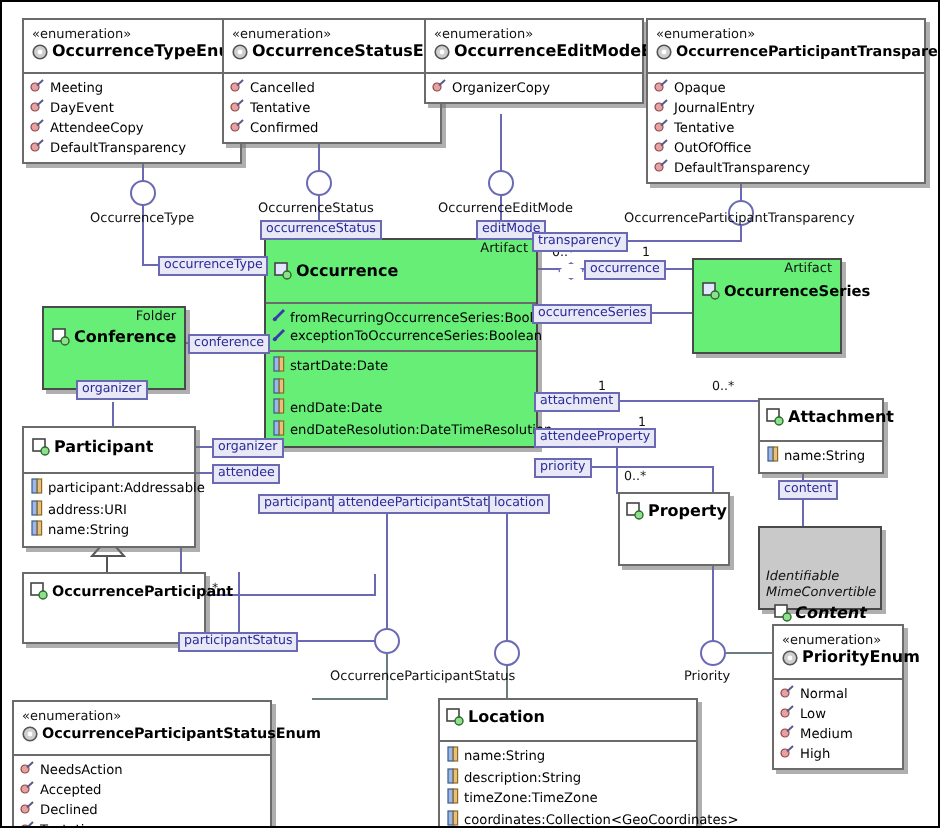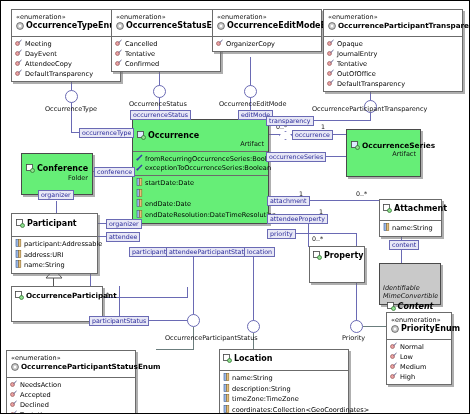--- a/index.html
+++ b/index.html
@@ -18,21 +18,21 @@
     background:#ffffff;
     box-shadow:2px 2px 0 rgba(110,110,110,.55);
     z-index:5;
   }
   .cls.green{background:#66ee77;border-color:#4a4a4a;}
   .cls.grey{background:#c9c9c9;border-color:#4a4a4a;}
   .hdr{padding:3px 4px 3px 4px;text-align:left;position:relative;}
   .stereo{font-size:6.5px;color:#111;line-height:8px;}
   .cname{font-size:8px;font-weight:bold;color:#000;line-height:10px;white-space:nowrap;}
   .cname .ic{display:inline-block;vertical-align:-2px;margin-right:2px;}
-  .corner{position:absolute;right:4px;top:20px;font-size:6.5px;color:#111;font-style:normal;}
+  .corner{position:absolute;right:4px;top:0;font-size:6.5px;color:#111;font-style:normal;}
   .sep{border-top:1px solid #6b6b6b;}
   .attrs{padding:2px 3px;}
   .attr{font-size:6.6px;line-height:8.6px;color:#000;white-space:nowrap;display:flex;align-items:center;}
   .attr .g{flex:0 0 auto;margin-right:2px;display:inline-block;}
   .lit{font-size:6.6px;line-height:9px;color:#000;white-space:nowrap;display:flex;align-items:center;}
   .lit .g{margin-right:3px;display:inline-block;}
   .italic{font-style:italic;}
   
   .ln{position:absolute;background:#6a6ab4;z-index:1;}
   .ln.h{height:1px;}

